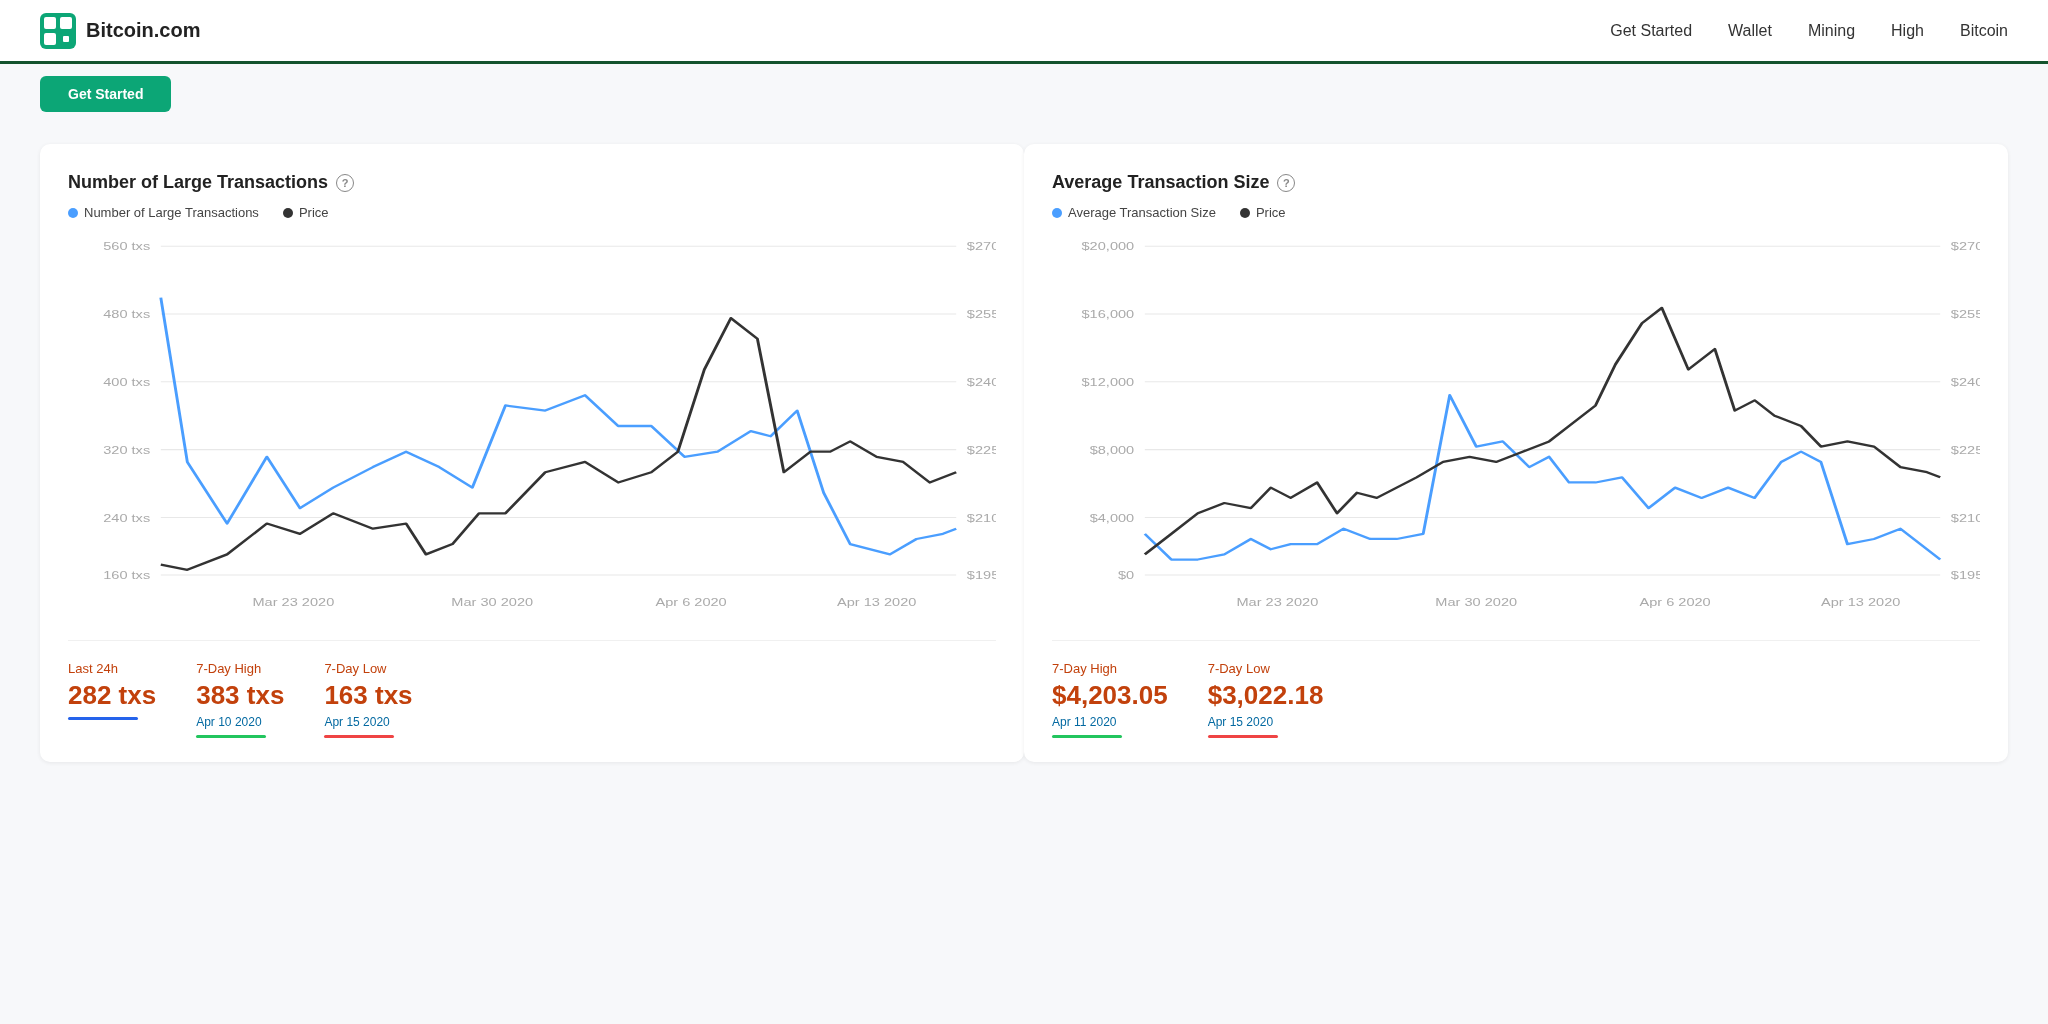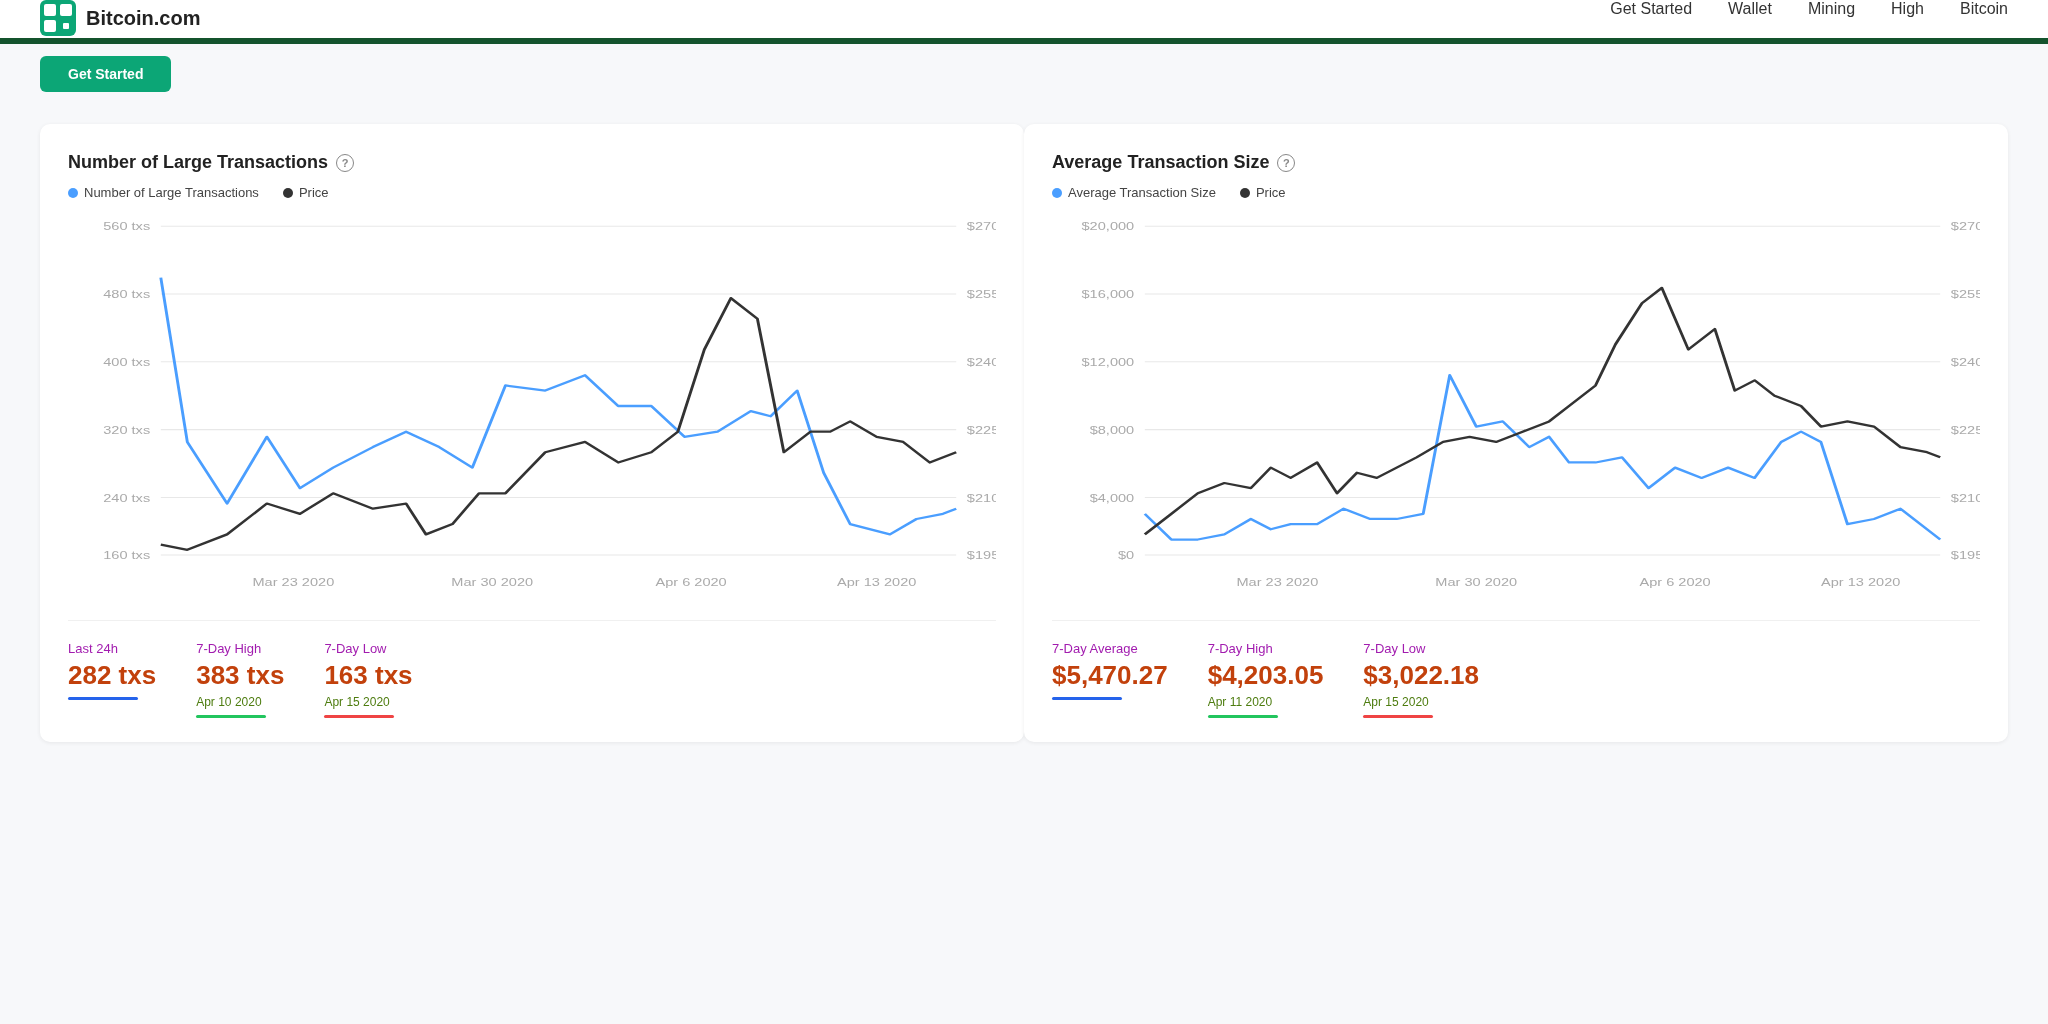--- a/index.html
+++ b/index.html
@@ -1,25 +1,25 @@
 <!DOCTYPE html>
 <html><head>
   <meta charset="utf-8">
   <style>
     * { margin: 0; padding: 0; box-sizing: border-box; }
     body { font-family: -apple-system, BlinkMacSystemFont, 'Segoe UI', sans-serif; background: #f7f8fa; color: #222; }
 
     
     .navbar {
       background: #fff;
-      border-bottom: 6px solid #14532d;
-      display: flex;
-      align-items: flex-start;
+      border-bottom: 3px solid #14532d;
+      display: flex;
+      align-items: center;
       padding: 0 40px;
-      height: 44px;
+      height: 64px;
       justify-content: space-between;
     }
     .logo {
       display: flex;
       align-items: center;
       gap: 10px;
       font-weight: 700;
       font-size: 20px;
     }
     .logo-icon {
@@ -120,23 +120,23 @@
 
     
     .stats-row {
       display: flex;
       gap: 40px;
       margin-top: 24px;
       padding-top: 20px;
       border-top: 1px solid #f0f0f0;
     }
     .stat-item { display: flex; flex-direction: column; gap: 4px; }
-    .stat-label { font-size: 13px; color: #a21caf; }
+    .stat-label { font-size: 13px; color: #c2410c; }
     .stat-value { font-size: 26px; font-weight: 700; color: #c2410c; }
-    .stat-sub { font-size: 12px; color: #4d7c0f; }
+    .stat-sub { font-size: 12px; color: #0369a1; }
     .stat-underline {
       height: 3px;
       border-radius: 2px;
       width: 70px;
       margin-top: 2px;
     }
     .underline-blue { background: #2563eb; }
     .underline-green { background: #22c55e; }
     .underline-red { background: #ef4444; }
   </style>
@@ -288,25 +288,20 @@
         <text x="610" y="360" text-anchor="middle" font-size="11" fill="#aaa">Apr 13 2020</text>
 
         <polyline points="70,290 90,315 110,315 130,310 150,295 165,305 180,300 200,300 220,285 240,295 260,295 280,290 300,155 320,205 340,200 360,225 375,215 390,240 410,240 430,235 450,265 470,245 490,255 510,245 530,255 550,220 565,210 580,220 600,300 620,295 640,285 660,305 670,315" fill="none" stroke="#4a9eff" stroke-width="2.2" stroke-linejoin="round"></polyline>
 
         <polyline points="70,310 90,290 110,270 130,260 150,265 165,245 180,255 200,240 215,270 230,250 245,255 260,245 275,235 295,220 315,215 335,220 355,210 375,200 390,185 410,165 425,125 445,85 460,70 480,130 500,110 515,170 530,160 545,175 565,185 580,205 600,200 620,205 640,225 660,230 670,235" fill="none" stroke="#333" stroke-width="2.2" stroke-linejoin="round"></polyline>
       </svg>
     </div>
 
     <div class="stats-row">
       <div class="stat-item">
-        <span class="stat-label">7-Day Average</span>
-        <span class="stat-value">$5,470.27</span>
-        <div class="stat-underline underline-blue"></div>
-      </div>
-      <div class="stat-item">
         <span class="stat-label">7-Day High</span>
         <span class="stat-value">$4,203.05</span>
         <span class="stat-sub">Apr 11 2020</span>
         <div class="stat-underline underline-green"></div>
       </div>
       <div class="stat-item">
         <span class="stat-label">7-Day Low</span>
         <span class="stat-value">$3,022.18</span>
         <span class="stat-sub">Apr 15 2020</span>
         <div class="stat-underline underline-red"></div>

